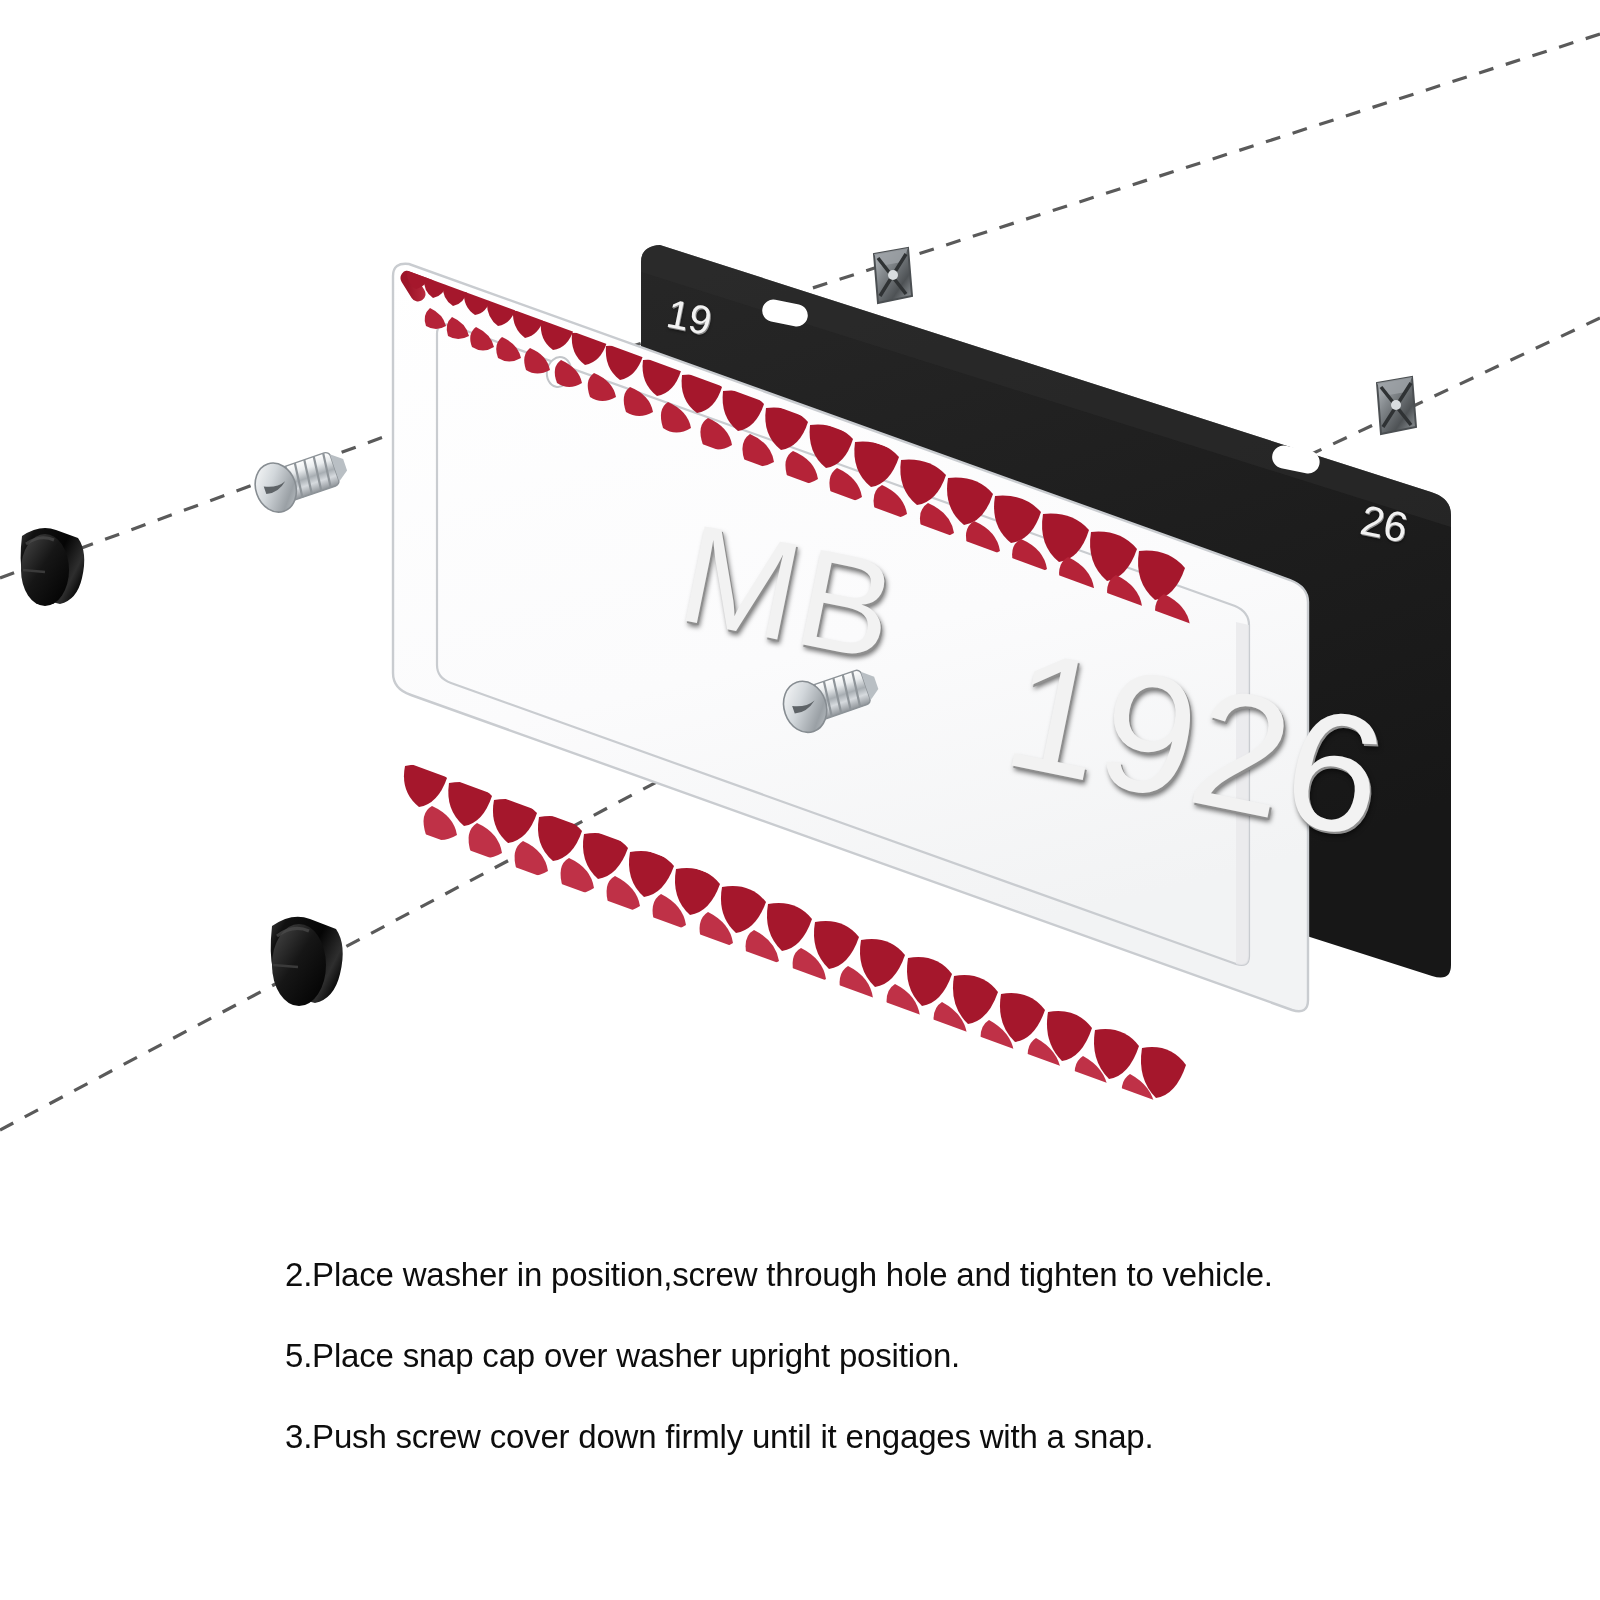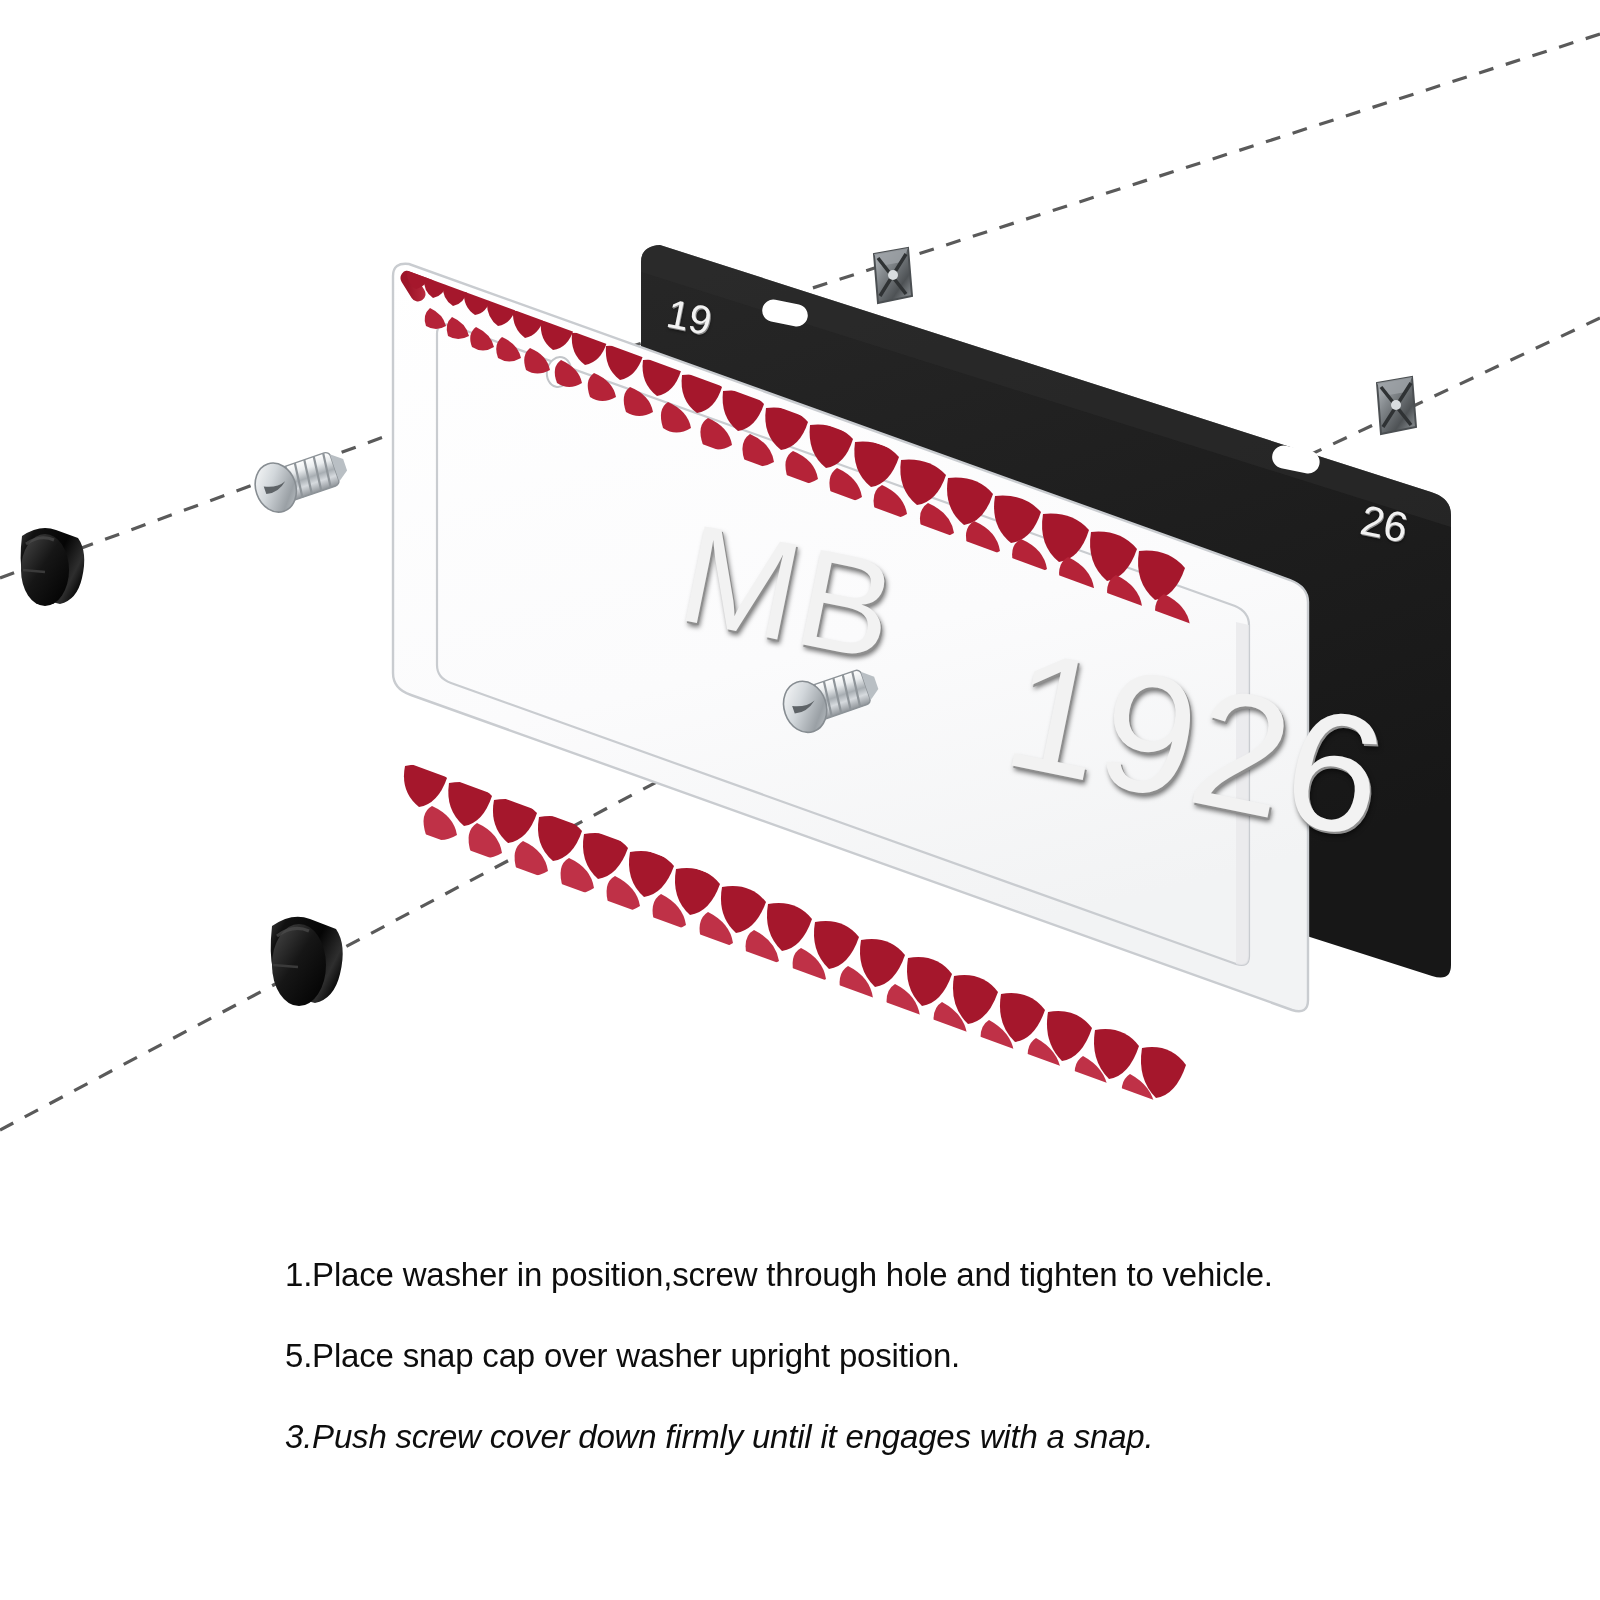--- a/index.html
+++ b/index.html
@@ -38,21 +38,21 @@
   }
   .instr-line {
     font-family: "Liberation Sans", sans-serif;
     font-size: 33px;
     line-height: 1.0;
     color: #0d0d0d;
     margin-bottom: 48px;
     white-space: nowrap;
     letter-spacing: -0.2px;
   }
-  .instr-line:last-child { margin-bottom: 0; font-style: italic; }
+  .instr-line:last-child { margin-bottom: 0; }
 
   
   .plate-text {
     position: absolute;
     color: #f2f2f2;
     font-family: "Liberation Sans", sans-serif;
     font-weight: 400;
     white-space: nowrap;
     pointer-events: none;
   }
@@ -350,18 +350,18 @@
 
   <div class="plate-text" id="plate-tab-left">19</div>
 
   <div class="plate-text" id="plate-tab-right">26</div>
 
   <div class="plate-text" id="plate-main-letters">MB</div>
 
   <div class="plate-text" id="plate-main-digits">1926</div>
 
   <div id="instructions">
-    <div class="instr-line">1.Place washer in position,screw through hole and tighten to vehicle.</div>
+    <div class="instr-line">2.Place washer in position,screw through hole and tighten to vehicle.</div>
     <div class="instr-line">5.Place snap cap over washer upright position.</div>
     <div class="instr-line">3.Push screw cover down firmly until it engages with a snap.</div>
   </div>
 
 </div>
 
 </body></html>

